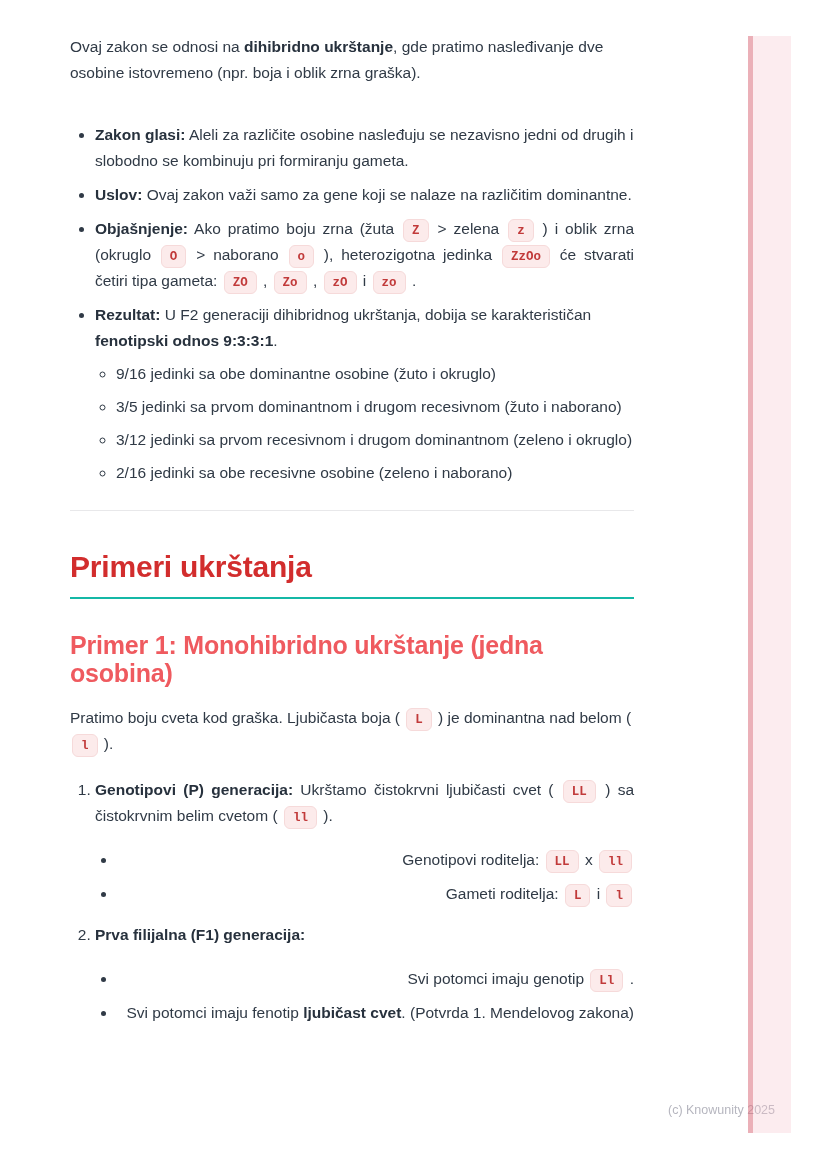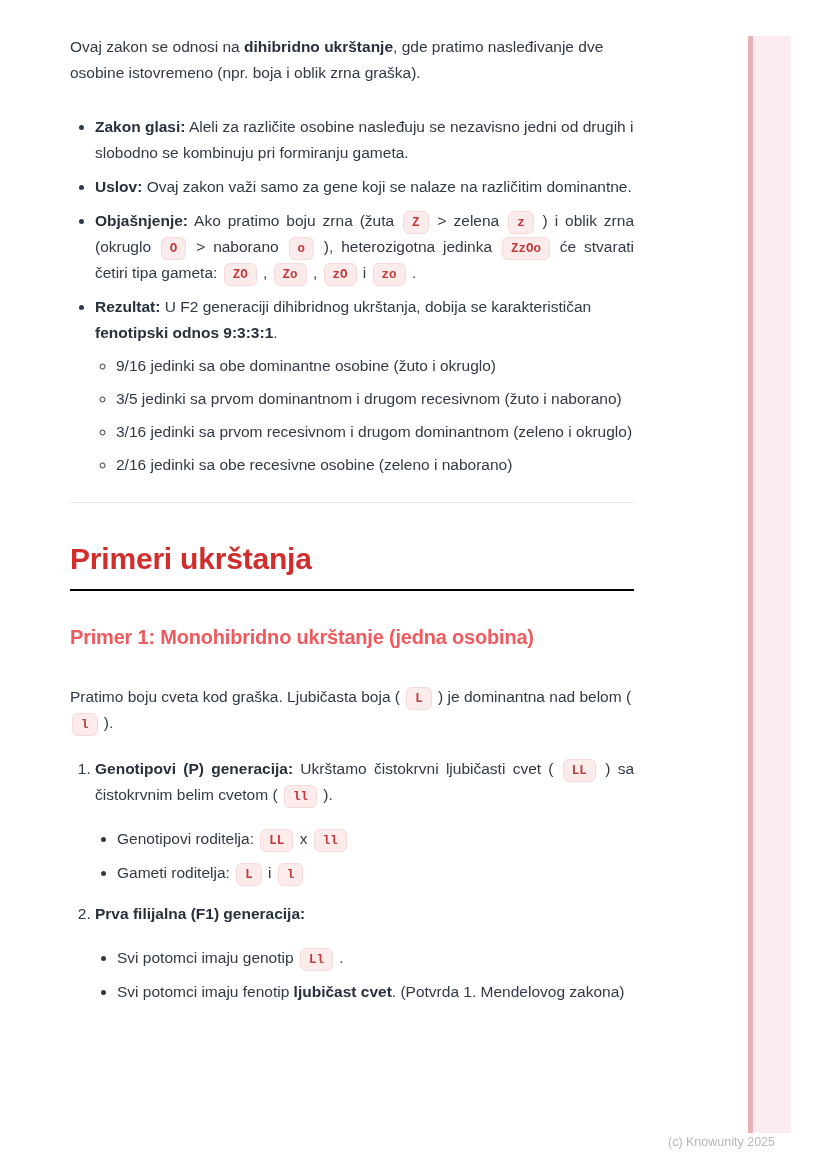--- a/index.html
+++ b/index.html
@@ -12,21 +12,21 @@
     position: relative;
     overflow: hidden;
   }
   .content {
     position: absolute;
     left: 70px; top: 34px;
     width: 564px;
     font-size: 15.5px;
     line-height: 26px;
   }
-  p { margin: 0 0 28px 0; }
+  p { margin: 0 0 36px 0; }
   strong { font-weight: bold; color: #27313d; }
 
   
   .badge {
     display: inline-block;
     font-family: "Liberation Mono", monospace;
     font-weight: bold;
     font-size: 12.5px;
     line-height: 16px;
     color: #c13a3a;
@@ -52,50 +52,50 @@
   }
   ul.sub > li { margin: 0 0 7px 0; }
 
   ol.steps {
     list-style: decimal outside;
     margin: 0;
     padding: 0 0 0 25px;
   }
   ol.steps > li { margin: 0 0 15px 0; }
   ol.steps ul.sub { list-style: disc outside; margin: 18px 0 0 0; padding-left: 22px; }
-  ol.steps ul.sub > li { margin: 0 0 8px 0; }
+  ol.steps ul.sub > li { margin: 0 0 8px 0; text-align: right; }
 
   .justify { text-align: justify; }
 
   hr.divider {
     border: none;
     border-top: 1px solid #e8e8ea;
     margin: 14px 0 0 0;
   }
 
   h1.section-title {
     color: #d22d2d;
     font-size: 30px;
     line-height: 36px;
     font-weight: bold;
     margin: 38px 0 0 0;
     padding: 0 0 12px 0;
-    border-bottom: 2px solid #000000;
+    border-bottom: 2px solid #14b8a6;
     letter-spacing: -0.2px;
   }
   p.lead { margin: 25px 0 0 0; }
   h2.example-title {
     color: #ef5a5f;
-    font-size: 20px;
+    font-size: 25px;
     line-height: 28px;
     font-weight: bold;
     margin: 32px 0 0 0;
     letter-spacing: -0.2px;
   }
-  p.example-intro { margin: 33px 0 20px 0; }
+  p.example-intro { margin: 18px 0 20px 0; }
 
   
   .side-band {
     position: absolute;
     left: 748px; top: 36px;
     width: 43px; height: 1097px;
     z-index: 5;
     pointer-events: none;
   }
   .side-band .line {
@@ -110,39 +110,38 @@
   }
 
   .footer-credit {
     position: absolute;
     top: 1102px;
     right: 53px;
     font-size: 12.5px;
     line-height: 16px;
     color: #b6b6bf;
     z-index: 2;
-    margin-top: 32px;
   }
 </style>
 </head>
 <body>
 
 <div class="content">
 
   <p><span>Ovaj zakon se odnosi na </span><strong>dihibridno ukrštanje</strong><span>, gde pratimo nasleđivanje dve osobine istovremeno (npr. boja i oblik zrna graška).</span></p>
 
   <ul class="top">
     <li><strong>Zakon glasi:</strong><span> Aleli za različite osobine nasleđuju se nezavisno jedni od drugih i slobodno se kombinuju pri formiranju gameta.</span></li>
     <li><strong>Uslov:</strong><span> Ovaj zakon važi samo za gene koji se nalaze na različitim dominantne.</span></li>
     <li class="justify"><strong>Objašnjenje:</strong><span> Ako pratimo boju zrna (žuta </span><code class="badge">Z</code><span> &gt; zelena </span><code class="badge">z</code><span> ) i oblik zrna (okruglo </span><code class="badge">O</code><span> &gt; naborano </span><code class="badge">o</code><span> ), heterozigotna jedinka </span><code class="badge">ZzOo</code><span> će stvarati četiri tipa gameta: </span><code class="badge">ZO</code><span> , </span><code class="badge">Zo</code><span> , </span><code class="badge">zO</code><span> i </span><code class="badge">zo</code><span> .</span></li>
     <li><strong>Rezultat:</strong><span> U F2 generaciji dihibridnog ukrštanja, dobija se karakterističan </span><strong>fenotipski odnos 9:3:3:1</strong><span>.</span>
       <ul class="sub">
         <li><span>9/16 jedinki sa obe dominantne osobine (žuto i okruglo)</span></li>
         <li><span>3/5 jedinki sa prvom dominantnom i drugom recesivnom (žuto i naborano)</span></li>
-        <li><span>3/16 jedinki sa prvom recesivnom i drugom dominantnom (zeleno i okruglo)</span></li>
+        <li><span>3/12 jedinki sa prvom recesivnom i drugom dominantnom (zeleno i okruglo)</span></li>
         <li><span>2/16 jedinki sa obe recesivne osobine (zeleno i naborano)</span></li>
       </ul>
     </li>
   </ul>
 
   <hr class="divider">
 
   <h1 class="section-title">Primeri ukrštanja</h1>
 
 

